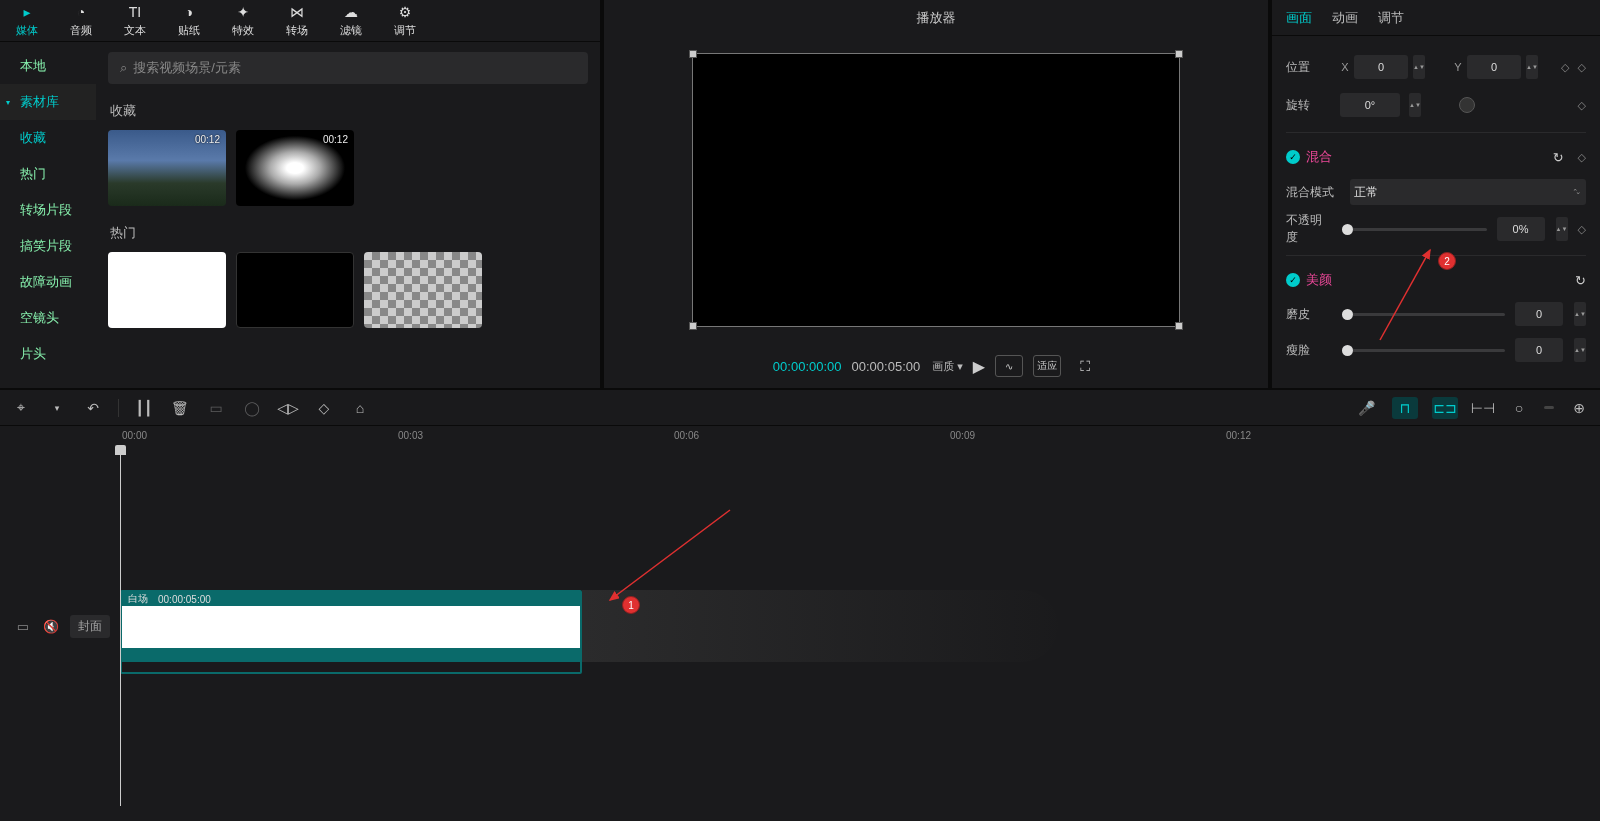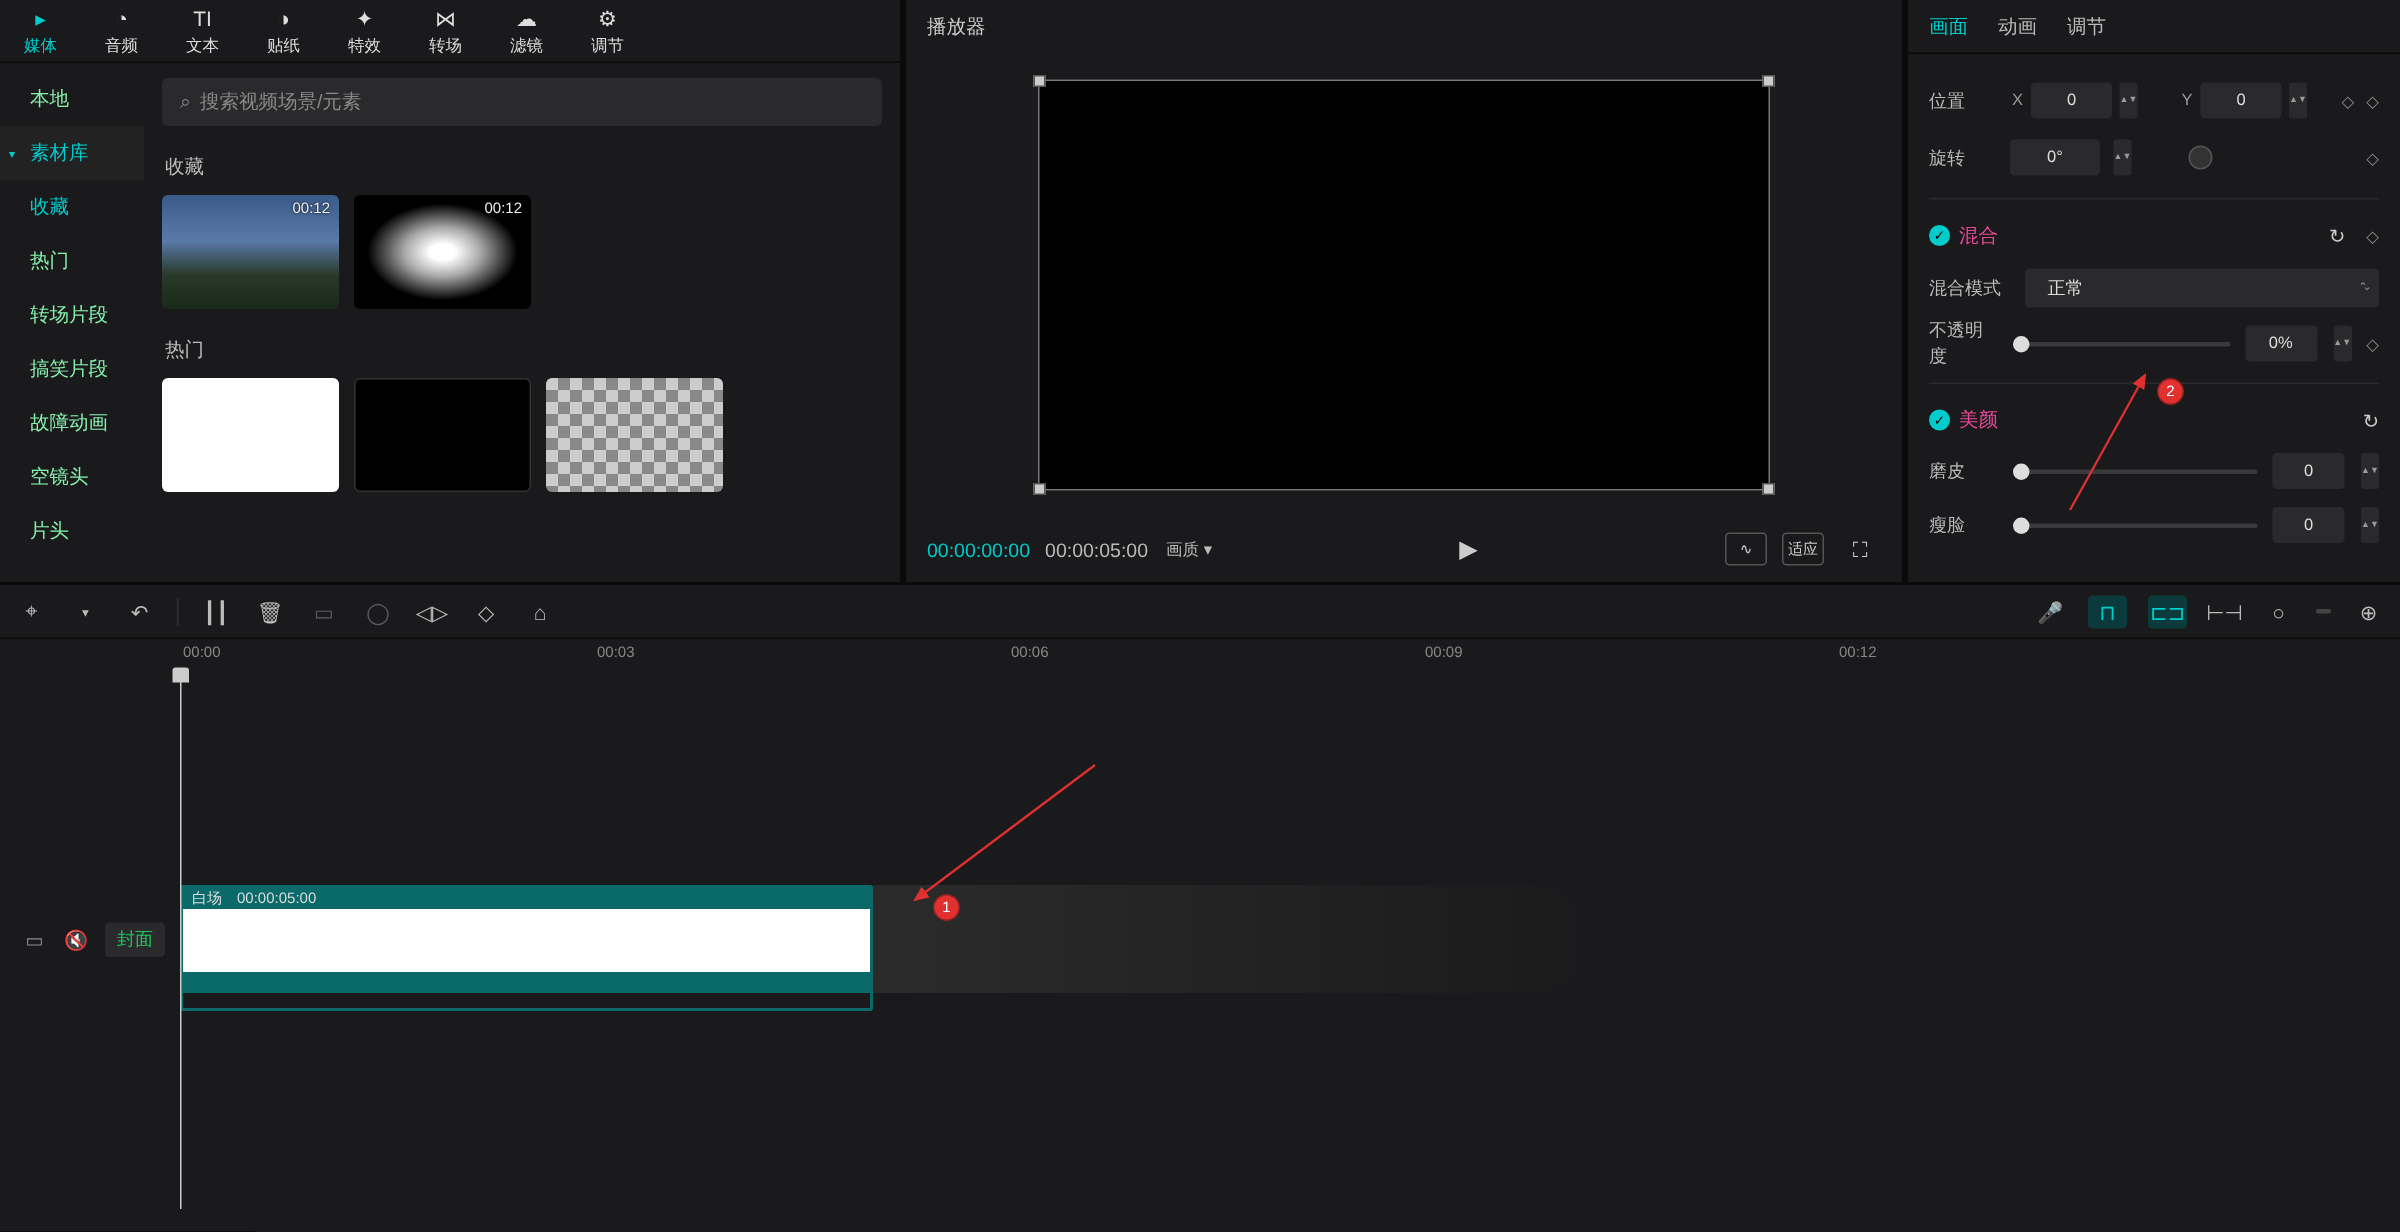--- a/index.html
+++ b/index.html
@@ -31,21 +31,21 @@
 .asset-thumb .dur { position: absolute; top: 4px; right: 6px; font-size: 10px; color: #eee; text-shadow: 0 0 2px #000; }
 .thumb-sky1 { background: linear-gradient(to bottom, #3a5a8a 0%, #5a7aaa 40%, #2a3a2a 70%, #1a2a1a 100%); }
 .thumb-sky2 { background: linear-gradient(to bottom, #0a2a5a 0%, #1a3a7a 50%, #0a1a3a 100%); }
 .thumb-fx1 { background: radial-gradient(ellipse at center, #fff 10%, #aaa 30%, #000 60%); }
 .thumb-fx2 { background: linear-gradient(135deg, #4af 20%, #9df 40%, #000 60%); }
 .thumb-white { background: #fff; }
 .thumb-black { background: #000; border: 1px solid #333; }
 .thumb-check { background-image: linear-gradient(45deg, #888 25%, transparent 25%), linear-gradient(-45deg, #888 25%, transparent 25%), linear-gradient(45deg, transparent 75%, #888 75%), linear-gradient(-45deg, transparent 75%, #888 75%); background-size: 16px 16px; background-position: 0 0, 0 8px, 8px -8px, -8px 0; background-color: #ccc; }
 
 
-.center-panel { flex: 1; background: #1a1a1c; display: flex; flex-direction: column; }
+.center-panel { flex: 1; background: #1a1a1c; display: flex; flex-direction: column; align-items: center; }
 .preview-header { height: 36px; display: flex; align-items: center; padding: 0 14px; font-size: 13px; color: #ccc; }
 .preview-body { flex: 1; display: flex; align-items: center; justify-content: center; }
 .preview-canvas { width: 488px; height: 274px; background: #000; border: 1px solid #777; position: relative; }
 .handle { position: absolute; width: 8px; height: 8px; background: #ccc; border: 1px solid #555; }
 .handle.tl { top: -4px; left: -4px; }
 .handle.tr { top: -4px; right: -4px; }
 .handle.bl { bottom: -4px; left: -4px; }
 .handle.br { bottom: -4px; right: -4px; }
 .preview-bar { height: 44px; display: flex; align-items: center; padding: 0 14px; gap: 10px; }
 .time-cur { color: #0cc; font-size: 13px; }
@@ -68,21 +68,21 @@
 .xy-label { color: #999; font-size: 11px; width: 10px; text-align: center; }
 .num-box { width: 54px; height: 24px; background: #2a2a2c; border-radius: 3px; display: flex; align-items: center; justify-content: center; color: #ddd; font-size: 11px; position: relative; }
 .spinner { width: 12px; height: 24px; background: #2a2a2c; border-radius: 2px; margin-left: 1px; display: flex; flex-direction: column; justify-content: space-around; align-items: center; font-size: 6px; color: #999; }
 .diamond { color: #888; font-size: 11px; cursor: pointer; margin-left: auto; }
 .diamond2 { color: #888; font-size: 11px; cursor: pointer; }
 .circle-knob { width: 16px; height: 16px; border-radius: 50%; background: #333; border: 1px solid #555; }
 .chk-row { display: flex; align-items: center; gap: 6px; height: 32px; }
 .chk { width: 14px; height: 14px; border-radius: 50%; background: #0cc; display: flex; align-items: center; justify-content: center; font-size: 9px; color: #000; }
 .chk-label { color: #ec4899; font-size: 13px; }
 .reset-ic { margin-left: auto; color: #ccc; cursor: pointer; font-size: 13px; }
-.select-box { flex: 1; height: 26px; background: #2a2a2c; border-radius: 3px; display: flex; align-items: center; padding: 0 15px; color: #ddd; font-size: 12px; position: relative; }
+.select-box { flex: 1; height: 26px; background: #2a2a2c; border-radius: 3px; display: flex; align-items: center; padding: 0 4px; color: #ddd; font-size: 12px; position: relative; }
 .select-box::after { content: '⌃⌄'; position: absolute; right: 8px; font-size: 7px; line-height: 0.6; color: #999; letter-spacing: -3px;}
 .slider-row { display: flex; align-items: center; height: 36px; gap: 10px; }
 .slider-label { width: 46px; color: #bbb; font-size: 12px; }
 .slider-track { flex: 1; height: 3px; background: #3a3a3c; border-radius: 2px; position: relative; }
 .slider-knob { position: absolute; left: 0; top: -4px; width: 11px; height: 11px; border-radius: 50%; background: #ddd; cursor: pointer; }
 .val-box { width: 48px; height: 24px; background: #2a2a2c; border-radius: 3px; display: flex; align-items: center; justify-content: center; color: #ddd; font-size: 11px; }
 .divider { height: 1px; background: #2a2a2c; margin: 8px 0; }
 
 
 .toolbar-row { height: 38px; background: #1a1a1c; display: flex; align-items: center; padding: 0 10px; gap: 14px; border-top: 2px solid #0a0a0a; border-bottom: 1px solid #0a0a0a; }
@@ -92,21 +92,21 @@
 .tb-btn.teal { color: #0cc; }
 .tb-btn.boxed { background: #0a3a3c; border-radius: 3px; width: 26px; }
 
 
 .timeline { height: 395px; background: #1a1a1c; position: relative; overflow: hidden; }
 .ruler { height: 20px; position: relative; margin-left: 118px; color: #888; font-size: 10px; }
 .ruler .tick { position: absolute; top: 4px; }
 .tl-body { position: relative; height: 360px; }
 .tl-left { position: absolute; left: 0; top: 0; width: 118px; height: 100%; display: flex; align-items: center; gap: 10px; padding-left: 14px; }
 .tl-left .tic { width: 18px; height: 18px; color: #888; cursor: pointer; font-size: 13px; display: flex; align-items: center; justify-content: center; }
-.tl-left .cover-btn { padding: 3px 8px; background: #2a2a2c; border-radius: 3px; font-size: 12px; color: #22c55e; cursor: pointer; }
+.tl-left .cover-btn { padding: 3px 8px; background: #2a2a2c; border-radius: 3px; font-size: 12px; color: #a3a3a3; cursor: pointer; }
 .playhead { position: absolute; left: 120px; top: 0; width: 1px; height: 100%; background: #ccc; z-index: 5; }
 .playhead::before { content: ''; position: absolute; top: -1px; left: -5px; width: 11px; height: 10px; background: #ccc; border-radius: 2px 2px 0 0; }
 .clip { position: absolute; left: 120px; top: 144px; width: 462px; height: 84px; border: 2px solid #0a6a6a; border-radius: 2px; overflow: hidden; }
 .clip-top { height: 14px; background: #0a6a6a; color: #ddd; font-size: 10px; padding: 0 6px; display: flex; align-items: center; gap: 10px; }
 .clip-mid { height: 42px; background: #fff; }
 .clip-bot { height: 14px; background: #0a6a6a; }
 .fade-tail { position: absolute; left: 582px; top: 144px; width: 476px; height: 72px; background: linear-gradient(to right, rgba(60,60,60,0.5), rgba(30,30,30,0.1)); border-radius: 0 36px 36px 0; }
 
 
 .arrow-svg { position: absolute; z-index: 10; pointer-events: none; }

